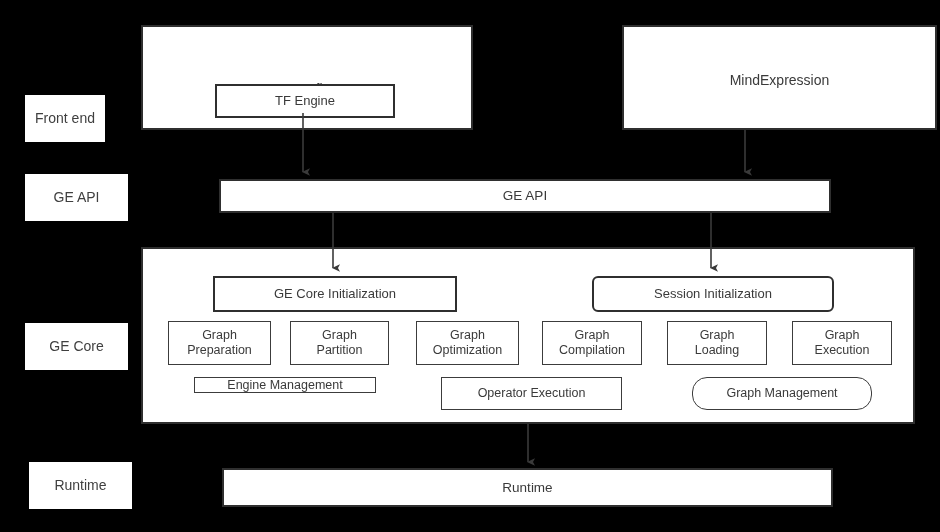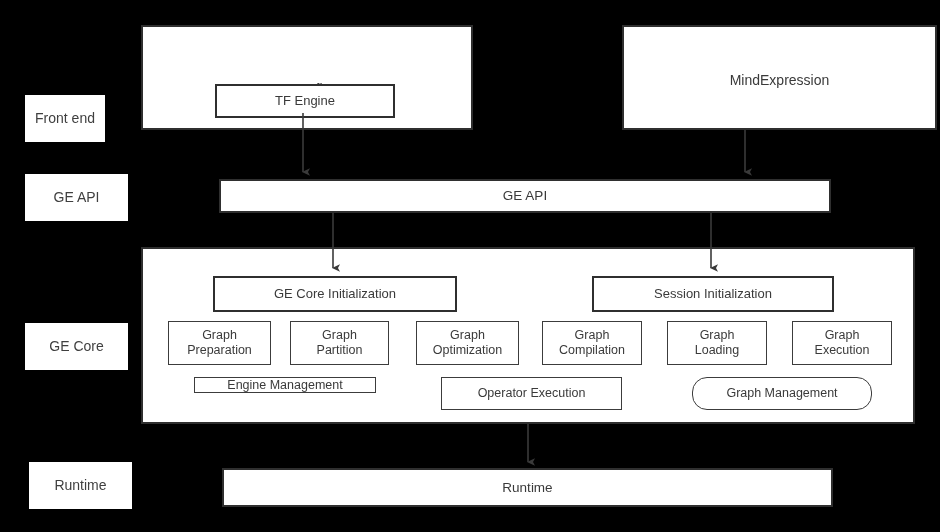--- a/index.html
+++ b/index.html
@@ -95,21 +95,21 @@
 
   <div class="node boxed" style="left:219px;top:179px;width:612px;height:34px;font-size:13.5px;">
     <span>GE API</span>
   </div>
 
   <div class="panel" style="left:141px;top:247px;width:774px;height:177px;">
 
     <div class="node boxed sub" style="left:70px;top:27px;width:244px;height:36px;">
       <span>GE Core Initialization</span>
     </div>
-    <div class="node boxed sub" style="left:449px;top:27px;width:242px;height:36px;">
+    <div class="node boxed sub" style="left:449px;top:27px;width:242px;height:36px;border-radius:6px;">
       <span>Session Initialization</span>
     </div>
 
     <div class="node boxed-thin sub2" style="left:25px;top:72px;width:103px;height:44px;">
       <span>Graph
 Preparation</span>
     </div>
     <div class="node boxed-thin sub2" style="left:147px;top:72px;width:99px;height:44px;">
       <span>Graph
 Partition</span>

